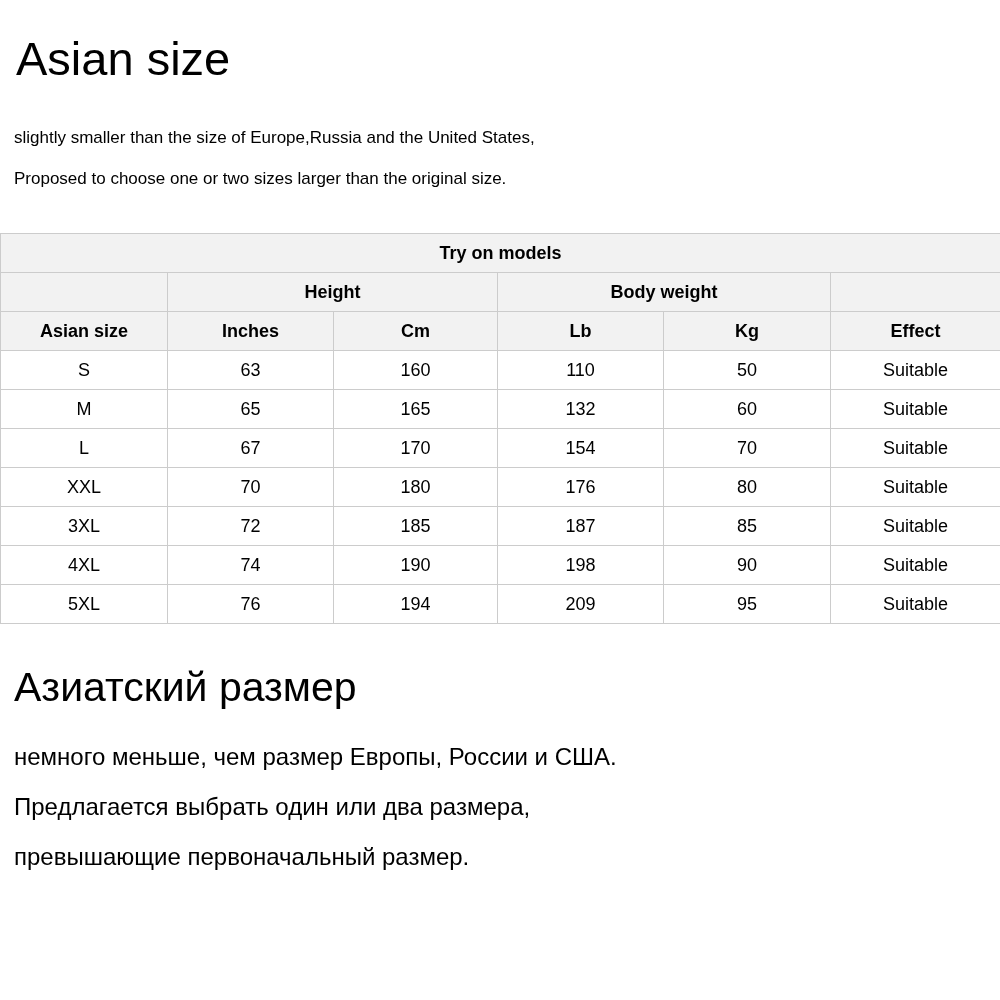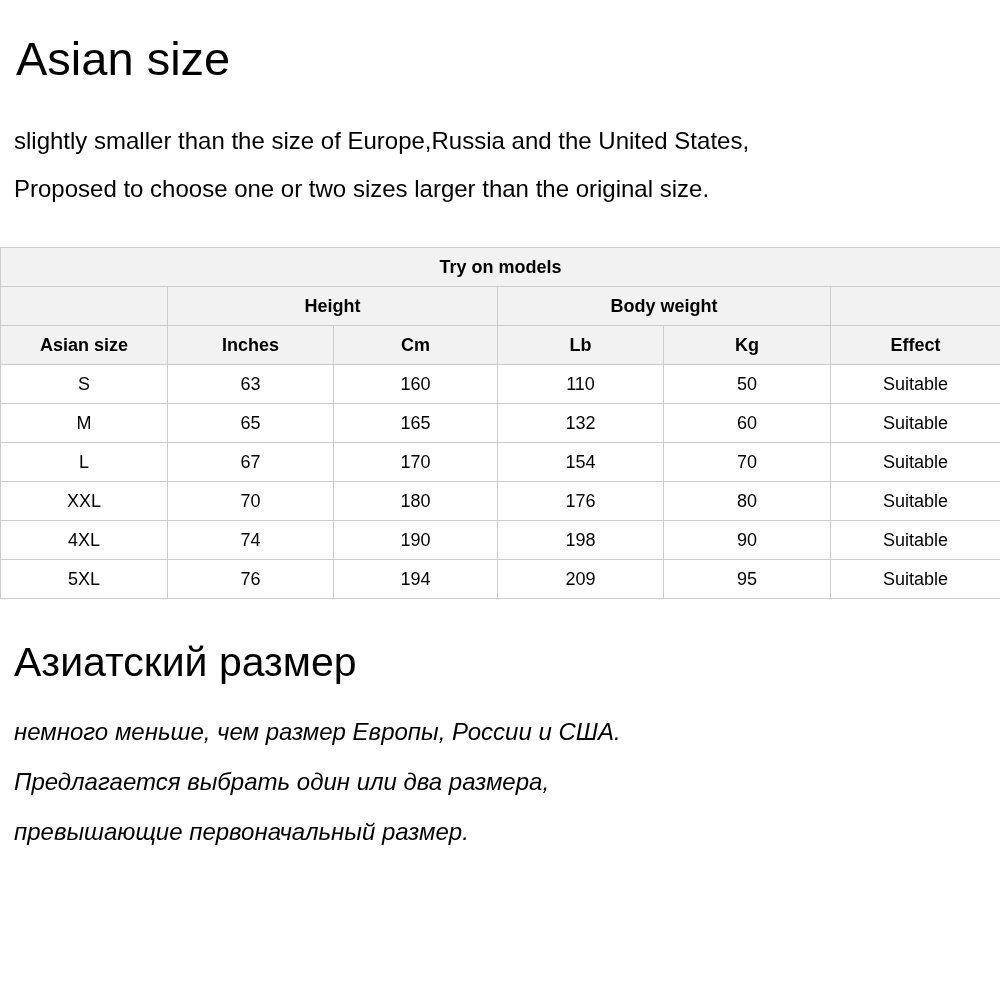--- a/index.html
+++ b/index.html
@@ -22,21 +22,21 @@
     overflow: hidden;
   }
   .page-title {
     font-size: 47px;
     font-weight: 400;
     line-height: 1.05;
     margin: 34px 0 0 16px;
   }
   .intro { margin: 0 0 0 14px; }
   .intro p {
-    font-size: 24px;
+    font-size: 17px;
     font-weight: 400;
     line-height: 1;
     margin: 0;
   }
   .intro p.line1 { margin-top: 46px; }
   .intro p.line2 { margin-top: 24px; }
 
   table.size-table {
     width: 1000px;
     margin-top: 46px;
@@ -66,21 +66,21 @@
   col.c-lb     { width: 166px; }
   col.c-kg     { width: 167px; }
   col.c-effect { width: 170px; }
 
   .footer-title {
     font-size: 41px;
     font-weight: 400;
     line-height: 1.05;
     margin: 42px 0 0 14px;
   }
-  .outro { margin: 8px 0 0 14px; font-style: italic; }
+  .outro { margin: 8px 0 0 14px; }
   .outro p {
     font-size: 24px;
     font-weight: 400;
     line-height: 1;
     margin: 0;
   }
   .outro p.line1 { margin-top: 36px; }
   .outro p.line2 { margin-top: 26px; }
   .outro p.line3 { margin-top: 26px; }
 </style>
@@ -147,20 +147,28 @@
     </tr>
     <tr>
       <td>XXL</td>
       <td>70</td>
       <td>180</td>
       <td>176</td>
       <td>80</td>
       <td>Suitable</td>
     </tr>
     <tr>
+      <td>3XL</td>
+      <td>72</td>
+      <td>185</td>
+      <td>187</td>
+      <td>85</td>
+      <td>Suitable</td>
+    </tr>
+    <tr>
       <td>4XL</td>
       <td>74</td>
       <td>190</td>
       <td>198</td>
       <td>90</td>
       <td>Suitable</td>
     </tr>
     <tr>
       <td>5XL</td>
       <td>76</td>

